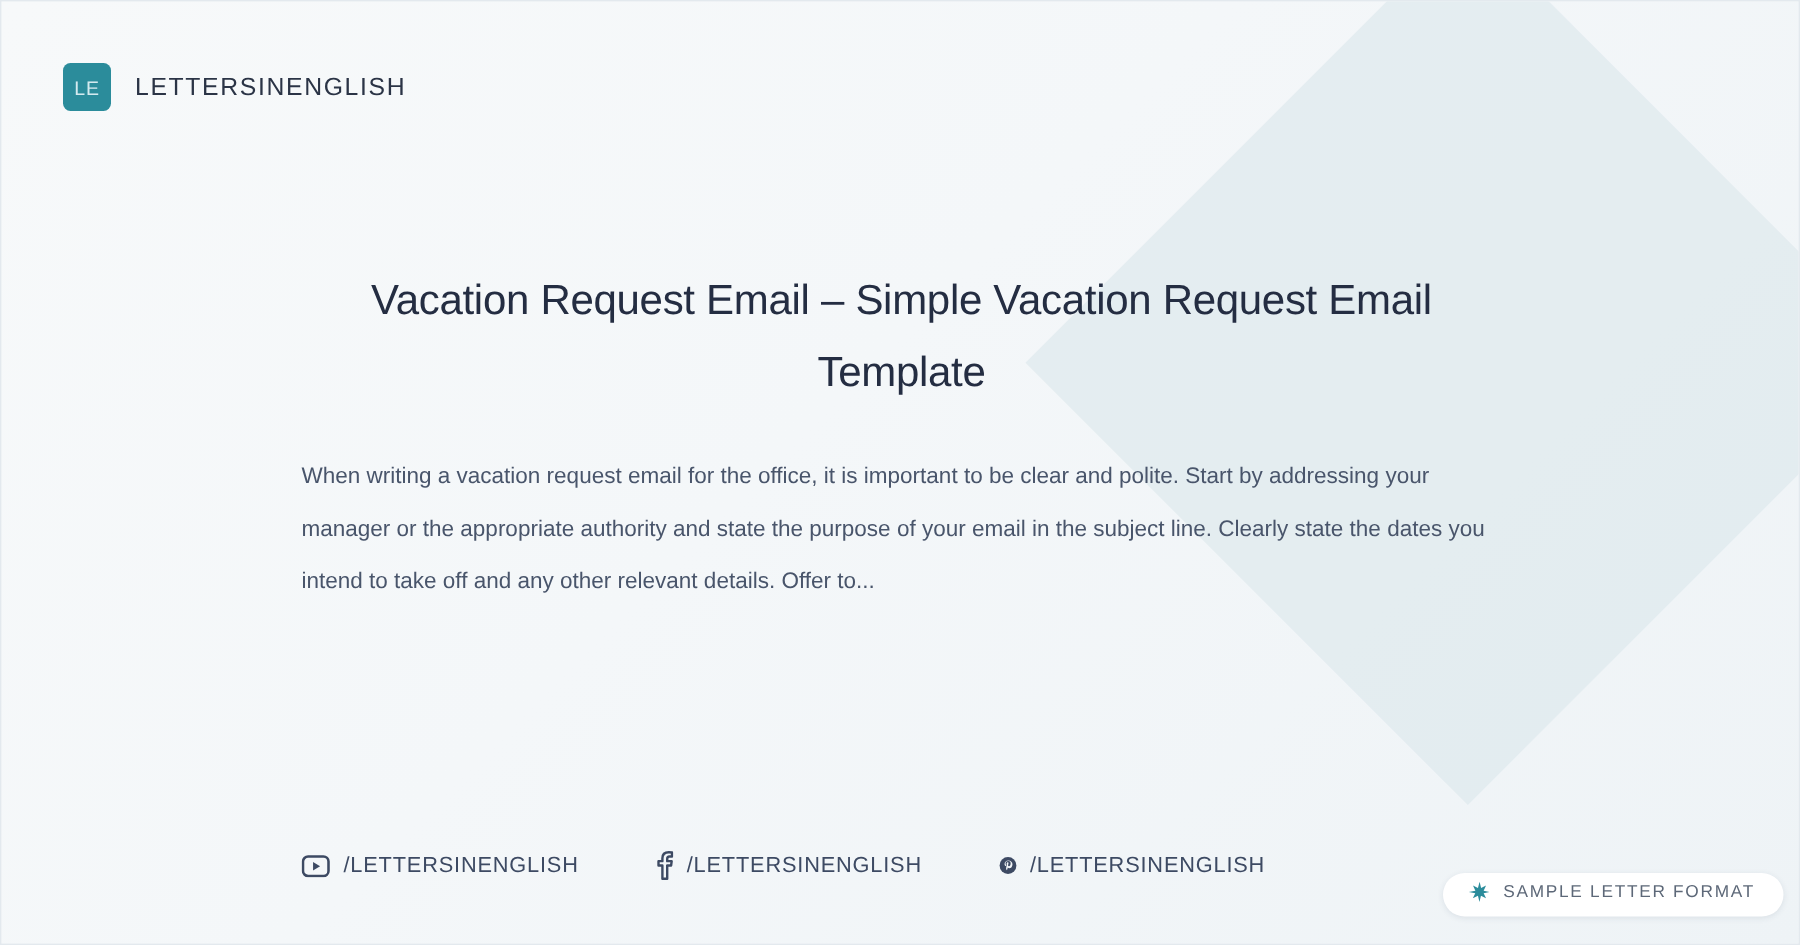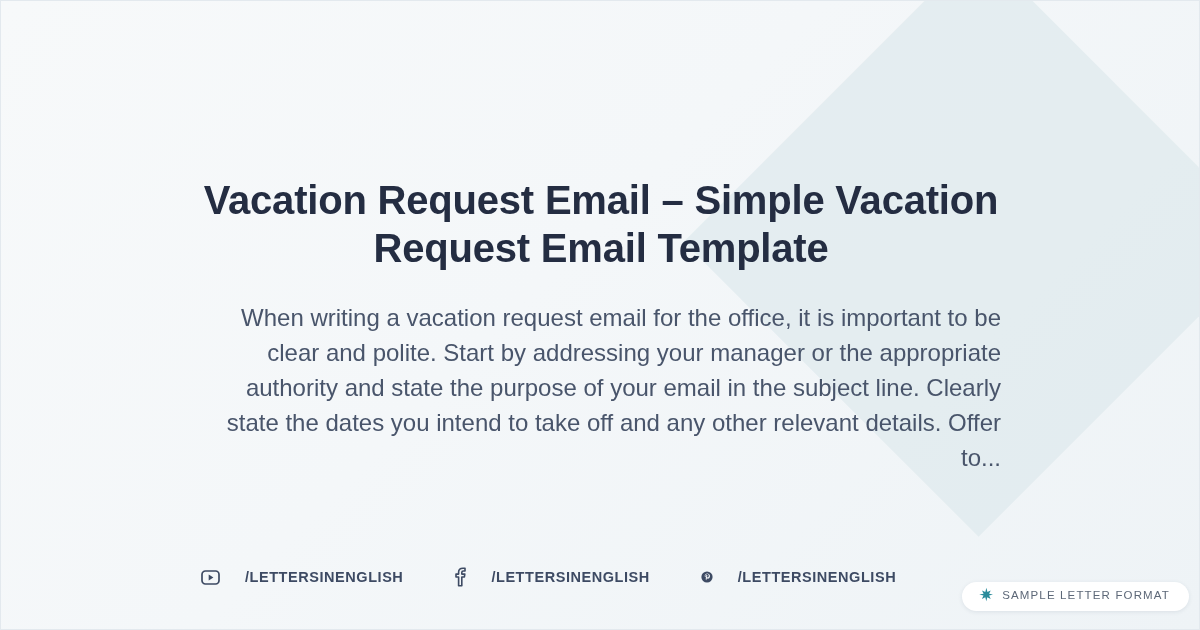--- a/index.html
+++ b/index.html
@@ -66,49 +66,48 @@
 
   
   .content {
     position: absolute;
     left: 200px;
     top: 175px;
     width: 800px;
   }
   .headline {
     margin: 0;
-    font-size: 40px;
+    font-size: 28px;
     line-height: 48px;
-    font-weight: bold;
+    font-weight: normal;
     color: #242d42;
     text-align: center;
     letter-spacing: -0.2px;
   }
   .summary {
-    margin: 28px 0 0 11px;
-    font-size: 24px;
+    margin: 28px 0 0 0;
+    font-size: 15px;
     line-height: 35px;
     color: #49556b;
-    text-align: right;
+    text-align: left;
   }
 
   
   .social-row {
     position: absolute;
     left: 200px;
     top: 566px;
     display: flex;
     align-items: center;
   }
   .social-item {
     display: flex;
     align-items: center;
-    gap: 25px;
+    gap: 9px;
     margin-right: 51px;
-    font-weight: bold;
   }
   .social-item:last-child { margin-right: 0; }
   .social-icon {
     display: flex;
     align-items: center;
     justify-content: center;
     color: #3d4a63;
     flex: none;
   }
   .social-label {
@@ -138,20 +137,26 @@
   }
   .bolt-icon { display: flex; flex: none; }
 </style>
 </head>
 <body>
 
 <div class="card">
 
   <div class="diamond"></div>
 
+  <div class="brand">
+    <div class="brand-badge">
+      <span>LE</span>
+    </div>
+    <div class="brand-name">LETTERSINENGLISH</div>
+  </div>
 
   <div class="content">
     <h1 class="headline">Vacation Request Email – Simple Vacation Request Email Template</h1>
     <p class="summary">When writing a vacation request email for the office, it is important to be clear and polite. Start by addressing your manager or the appropriate authority and state the purpose of your email in the subject line. Clearly state the dates you intend to take off and any other relevant details. Offer to...</p>
   </div>
 
   <div class="social-row">
 
     <div class="social-item">
       <span class="social-icon">

